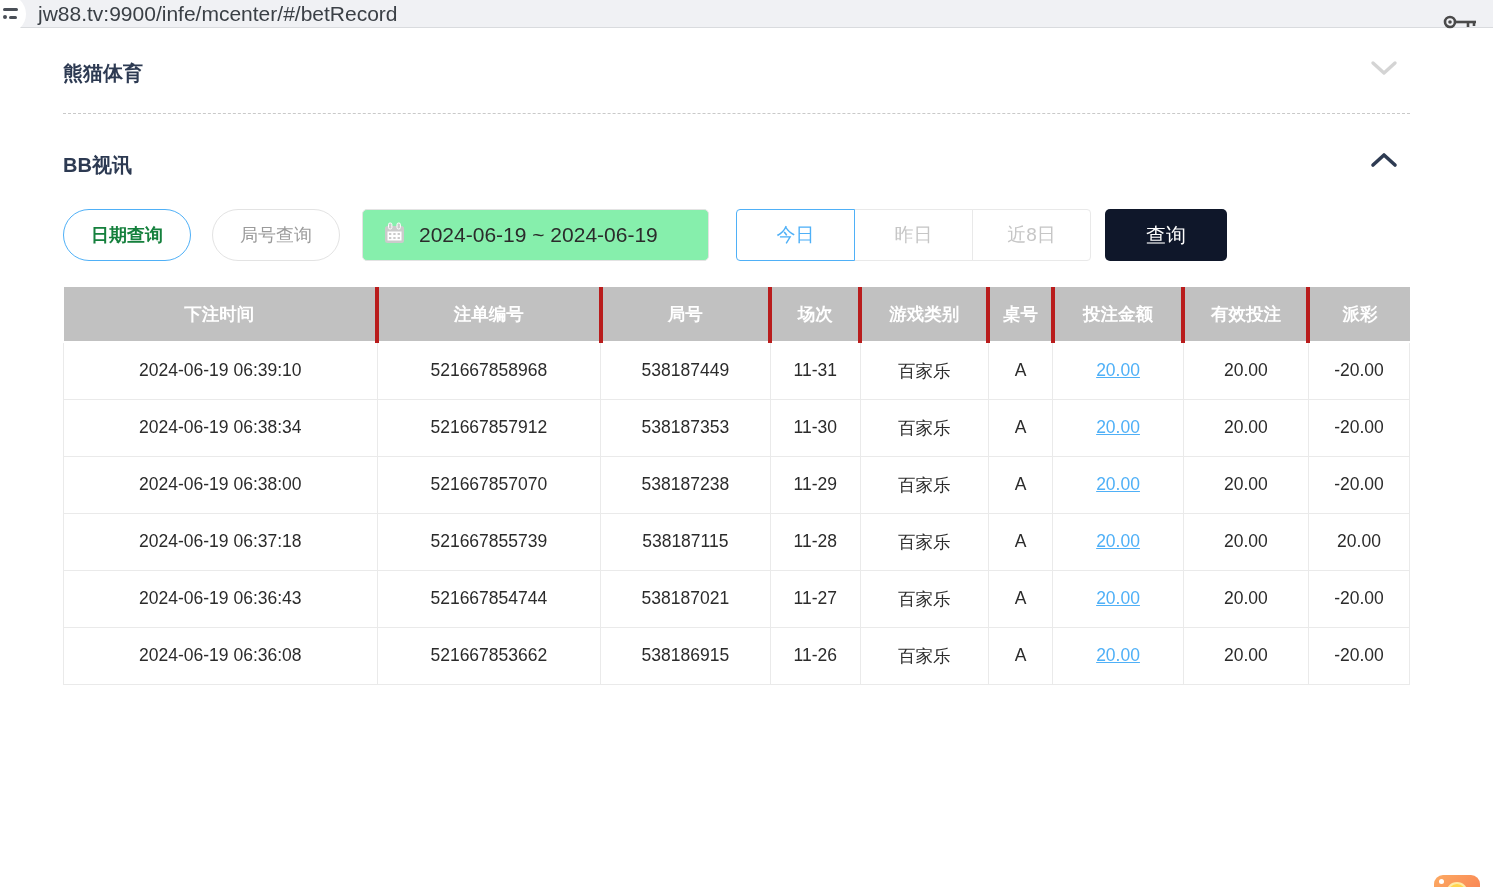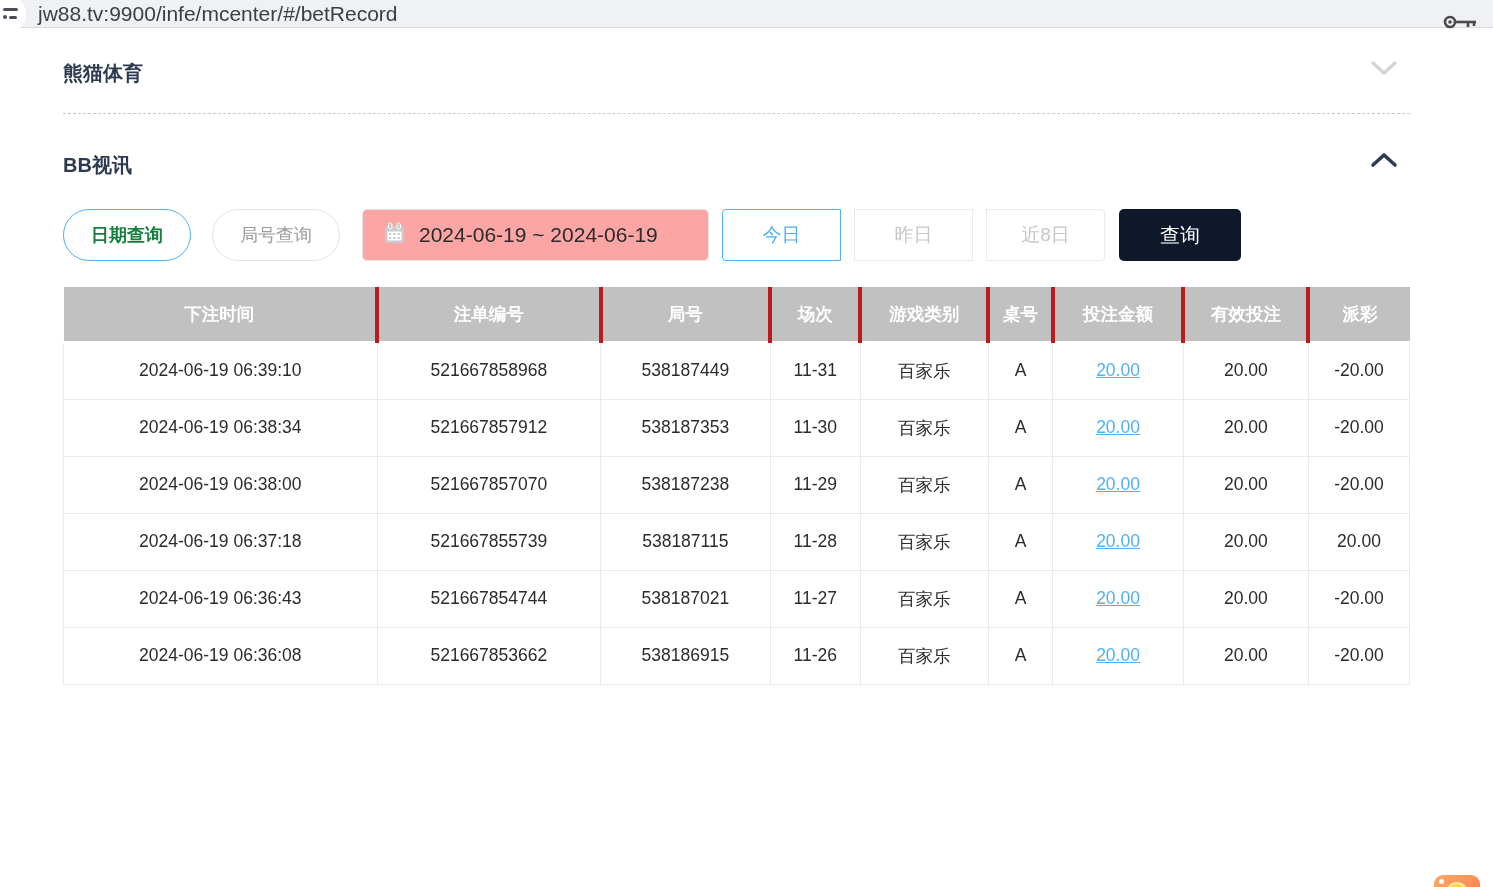--- a/index.html
+++ b/index.html
@@ -42,24 +42,24 @@
     height:52px; padding:0 27px; border-radius:26px; font-size:18px;
     background:#fff; cursor:pointer; border:1px solid #e3e3e3;
     font-family:"Liberation Sans", sans-serif;
   }
   .pill.active { color:#15803d; border-color:#4fb0f7; font-weight:bold; }
   .pill.inactive { color:#9b9b9b;text-align:center; }
   .pill + .pill { margin-left:21px; }
   .date-box {
     margin-left:22px; height:52px; width:347px; border:1px solid #e3e3e3;
     border-radius:5px; display:flex; align-items:center; padding:0 20px; gap:13px;
-    background:#fca5a5; cursor:pointer;
+    background:#86efac; cursor:pointer;
   }
   .date-text { font-size:21px; color:#2b2b2b; white-space:nowrap; }
-  .btn-group { display:flex; margin-left:13px;gap:14px; }
+  .btn-group { display:flex; margin-left:27px; }
   .gbtn {
     width:119px; height:52px; background:#fff; border:1px solid #e9e9e9;
     font-size:19px; color:#c6c6c6; cursor:pointer; margin-left:-1px;
     font-family:"Liberation Sans", sans-serif;
   }
   .gbtn.first { border-color:#4fb0f7; color:#4fb0f7; border-radius:4px 0 0 4px; position:relative; z-index:2; margin-left:0; }
   .gbtn.last { border-radius:0 4px 4px 0; }
   .search-btn {
     margin-left:14px; width:122px; height:52px; background:#0f172a; color:#fff;
     border:none; border-radius:5px; font-size:20px; cursor:pointer;

